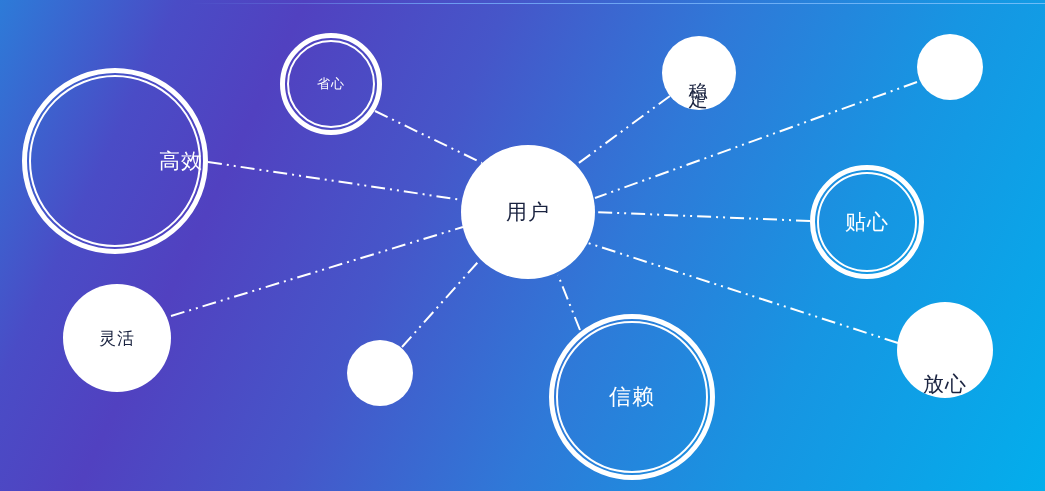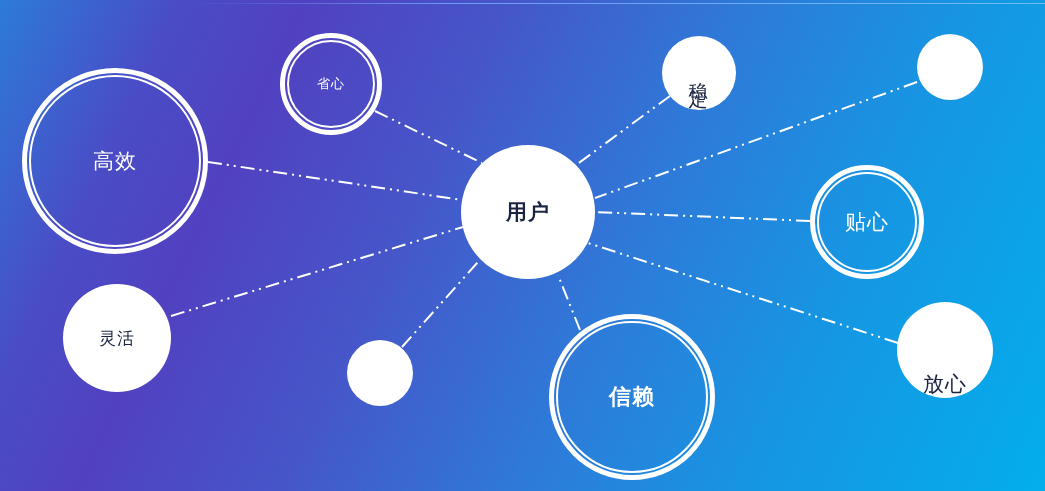--- a/index.html
+++ b/index.html
@@ -21,21 +21,21 @@
   }
   .node.solid { background: #ffffff; color: #1a2340; }
   .node.ring {
     border: 5px solid #ffffff; background: transparent; color: #ffffff;
   }
   .node.ring::after {
     content: ""; position: absolute; inset: 2px; border: 2px solid #ffffff; border-radius: 50%;
   }
   .label { position: relative; z-index: 2; white-space: nowrap; letter-spacing: 1px; }
   .label.vertical { writing-mode: vertical-rl; text-orientation: upright; letter-spacing: 6px; }
-  .bold { font-weight: bold; }
+  .bold { font-weight: normal; }
 </style>
 </head>
 <body>
 
 <div class="stage">
   <div class="topline"></div>
 
   <svg class="links" width="1045" height="491">
     <g stroke="#ffffff" stroke-width="2" fill="none" stroke-dasharray="14 5 2 5 2 5" stroke-linecap="butt">
       <line x1="208" y1="162" x2="462" y2="200"></line>
@@ -47,21 +47,21 @@
       <line x1="580" y1="330" x2="558" y2="275"></line>
       <line x1="402" y1="347" x2="478" y2="262"></line>
       <line x1="171" y1="316" x2="463" y2="227"></line>
     </g>
   </svg>
 
   <div class="node solid" style="left:461px;top:145px;width:134px;height:134px;font-size:21px;">
     <span class="label bold">用户</span>
   </div>
 
-  <div class="node ring" style="left:22px;top:68px;width:186px;height:186px;font-size:21px;">
+  <div class="node ring" style="left:22px;top:68px;width:186px;height:186px;font-size:21px;justify-content:flex-end;">
     <span class="label">高效</span>
   </div>
 
   <div class="node ring" style="left:280px;top:33px;width:102px;height:102px;font-size:13px;justify-content:center;">
     <span class="label">省心</span>
   </div>
 
   <div class="node solid" style="left:662px;top:36px;width:74px;height:74px;font-size:19px;">
     <span class="label vertical">稳定</span>
   </div>

